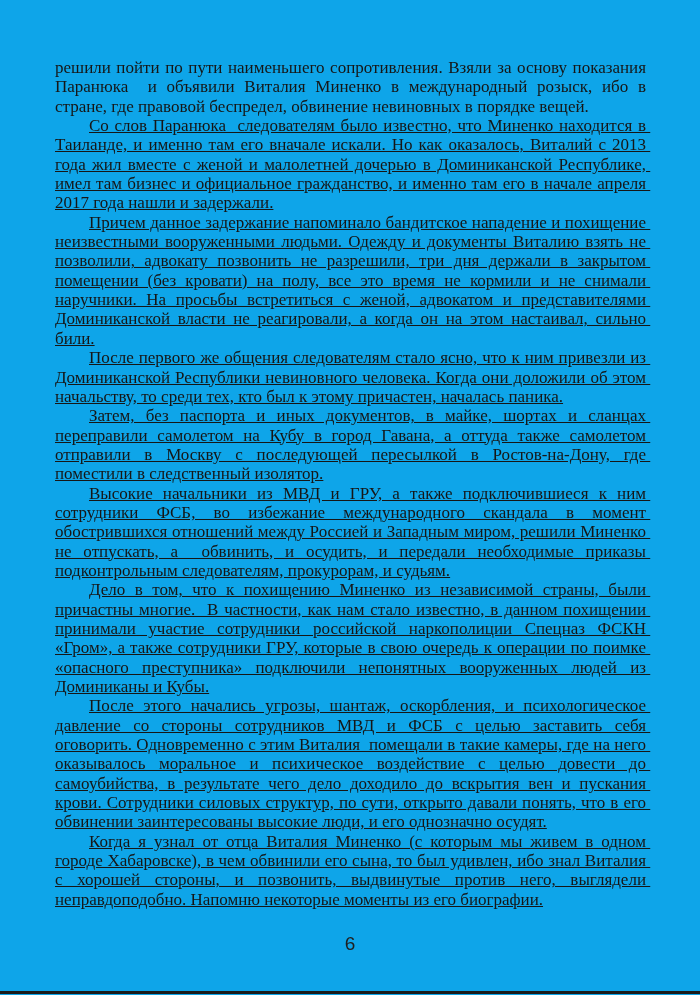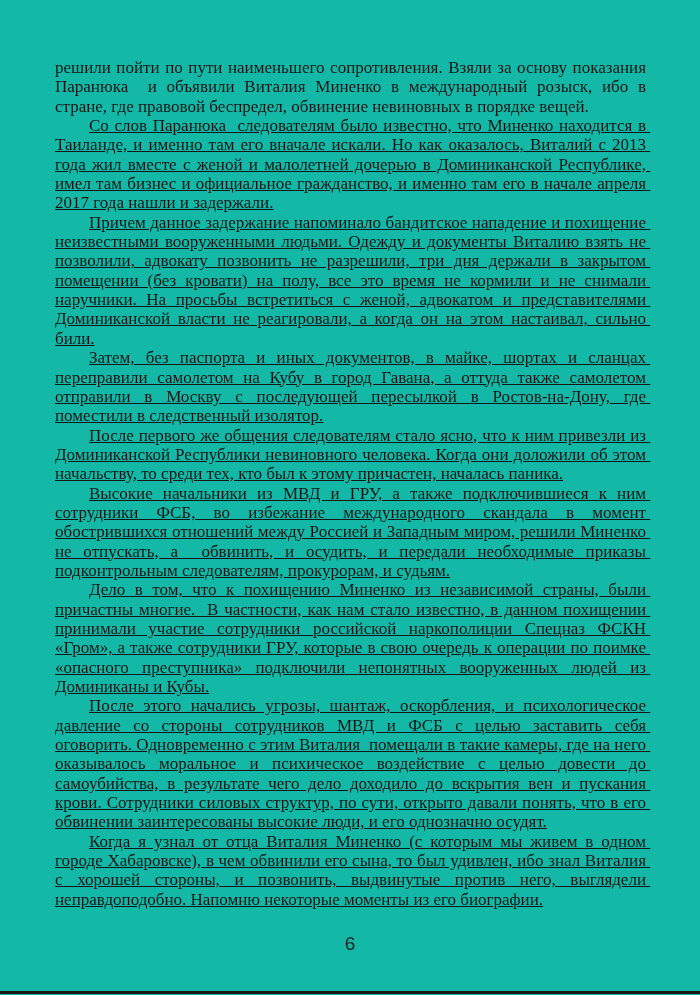--- a/index.html
+++ b/index.html
@@ -10,21 +10,21 @@
   body {
     width: 700px;
     height: 995px;
     position: relative;
     overflow: hidden;
     font-family: "Liberation Serif", serif;
   }
   .page {
     position: absolute;
     inset: 0;
-    background: #14b8a6;
+    background: #0ea5e9;
   }
   .text-block {
     position: absolute;
     left: 55px;
     top: 58px;
     width: 591px;
     color: #161616;
     font-size: 17px;
     line-height: 19.35px;
     text-align: justify;
@@ -60,22 +60,22 @@
 </style>
 </head>
 <body>
 
 <div class="page">
 
   <div class="text-block">
     <p>решили пойти по пути наименьшего сопротивления. Взяли за основу показания Паранюка  и объявили Виталия Миненко в международный розыск, ибо в стране, где правовой беспредел, обвинение невиновных в порядке вещей.</p>
     <p class="indent">Со слов Паранюка  следователям было известно, что Миненко находится в Таиланде, и именно там его вначале искали. Но как оказалось, Виталий с 2013 года жил вместе с женой и малолетней дочерью в Доминиканской Республике, имел там бизнес и официальное гражданство, и именно там его в начале апреля 2017 года нашли и задержали.</p>
     <p class="indent">Причем данное задержание напоминало бандитское нападение и похищение неизвестными вооруженными людьми. Одежду и документы Виталию взять не позволили, адвокату позвонить не разрешили, три дня держали в закрытом помещении (без кровати) на полу, все это время не кормили и не снимали наручники. На просьбы встретиться с женой, адвокатом и представителями Доминиканской власти не реагировали, а когда он на этом настаивал, сильно били.</p>
+    <p class="indent">После первого же общения следователям стало ясно, что к ним привезли из Доминиканской Республики невиновного человека. Когда они доложили об этом начальству, то среди тех, кто был к этому причастен, началась паника.</p>
     <p class="indent">Затем, без паспорта и иных документов, в майке, шортах и сланцах переправили самолетом на Кубу в город Гавана, а оттуда также самолетом отправили в Москву с последующей пересылкой в Ростов-на-Дону, где поместили в следственный изолятор.</p>
-    <p class="indent">После первого же общения следователям стало ясно, что к ним привезли из Доминиканской Республики невиновного человека. Когда они доложили об этом начальству, то среди тех, кто был к этому причастен, началась паника.</p>
     <p class="indent">Высокие начальники из МВД и ГРУ, а также подключившиеся к ним сотрудники ФСБ, во избежание международного скандала в момент обострившихся отношений между Россией и Западным миром, решили Миненко не отпускать, а  обвинить, и осудить, и передали необходимые приказы подконтрольным следователям, прокурорам, и судьям.</p>
     <p class="indent">Дело в том, что к похищению Миненко из независимой страны, были причастны многие.  В частности, как нам стало известно, в данном похищении принимали участие сотрудники российской наркополиции Спецназ ФСКН «Гром», а также сотрудники ГРУ, которые в свою очередь к операции по поимке «опасного преступника» подключили непонятных вооруженных людей из Доминиканы и Кубы.</p>
     <p class="indent">После этого начались угрозы, шантаж, оскорбления, и психологическое давление со стороны сотрудников МВД и ФСБ с целью заставить себя оговорить. Одновременно с этим Виталия  помещали в такие камеры, где на него оказывалось моральное и психическое воздействие с целью довести до самоубийства, в результате чего дело доходило до вскрытия вен и пускания крови. Сотрудники силовых структур, по сути, открыто давали понять, что в его обвинении заинтересованы высокие люди, и его однозначно осудят.</p>
     <p class="indent">Когда я узнал от отца Виталия Миненко (с которым мы живем в одном городе Хабаровске), в чем обвинили его сына, то был удивлен, ибо знал Виталия с хорошей стороны, и позвонить, выдвинутые против него, выглядели неправдоподобно. Напомню некоторые моменты из его биографии.</p>
   </div>
 
   <div class="page-number">6</div>
 
   <div class="bottom-rule"></div>
 

